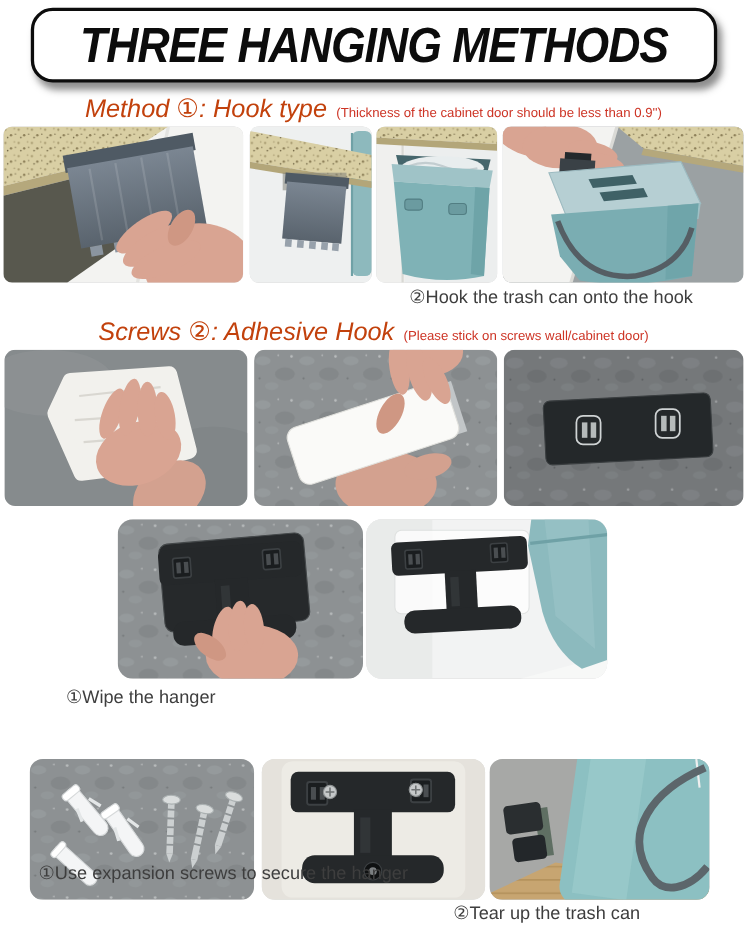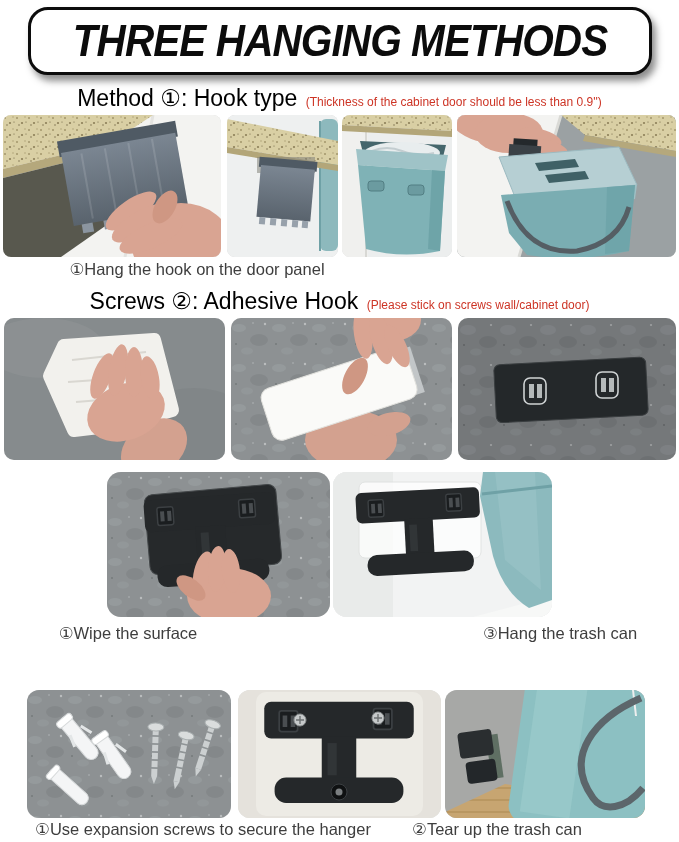--- a/index.html
+++ b/index.html
@@ -10,21 +10,21 @@
   .title-banner{position:absolute;left:28px;top:7px;width:618px;height:62px;
     background:#ffffff;border:3px solid #0c0c0c;border-radius:20px;
     box-shadow:4px 6px 7px rgba(50,50,50,.55);
     display:flex;align-items:center;justify-content:center;}
   .title-text{font-size:45px;font-weight:bold;font-style:italic;color:#0c0c0c;
     letter-spacing:-1px;transform:scaleX(.9);white-space:nowrap;}
 
   
   .method-heading{position:absolute;left:0;width:679px;text-align:center;
     white-space:nowrap;height:28px;line-height:28px;}
-  .mh-main{font-size:23px;color:#000000;}
+  .mh-main{font-size:23px;color:#c2410c;font-style:italic;}
   .mh-note{font-size:12px;color:#cd3425;margin-left:4px;}
 
   
   .pt{position:absolute;overflow:hidden;background:#d8d8d8;}
   .pt svg{display:block;width:100%;height:100%;}
   .r8{border-radius:8px;} .r10{border-radius:10px;} .r12{border-radius:12px;} .r14{border-radius:14px;}
 
   
   .caption{position:absolute;transform:translateX(-50%);font-size:16.5px;
     color:#3e3e3e;white-space:nowrap;}
@@ -187,21 +187,21 @@
         <polygon points="78,48 118,44 122,52 82,56" fill="#3f6166"></polygon>
         <polygon points="88,60 128,56 132,64 92,68" fill="#3f6166"></polygon>
         <polygon points="56,82 180,70 178,84 58,96" fill="#9ec0c5"></polygon>
         <path d="M44,80 L178,70 L172,136 Q120,148 70,140 L52,118 Z" fill="#7aadb2"></path>
         <polygon points="150,72 178,70 172,136 148,139" fill="#6ba1a7" opacity="0.7"></polygon>
         <path d="M50,86 Q70,140 120,136 Q162,128 172,92" stroke="#555e64" stroke-width="5" fill="none"></path>
       </g>
     </svg>
   </div>
 
-  <span class="caption" style="left:197px;top:260px">①Hang the hook on the door panel</span>
+  <span class="caption" style="left:501px;top:260px">②Hook the trash can onto the hook</span>
 
   <div class="method-heading" style="top:287px">
     <span class="mh-main">Screws ②: Adhesive Hook</span>
     <span class="mh-note">(Please stick on screws wall/cabinet door)</span>
   </div>
 
   <div class="pt r10" style="left:4px;top:318px;width:221px;height:142px" aria-label="Hand wiping the wall surface with a white cloth">
     <svg viewBox="0 0 221 142" preserveAspectRatio="none">
       <rect width="221" height="142" fill="#868b8d"></rect>
       <ellipse cx="40" cy="30" rx="60" ry="30" fill="#919698" opacity="0.5"></ellipse>
@@ -284,22 +284,21 @@
       <use href="#thanger" transform="translate(86,58) scale(0.95) rotate(-3)"></use>
       <polygon points="140,145 219,124 219,145" fill="#f7f8f7"></polygon>
       <g>
         <path d="M150,0 L219,0 L219,128 L196,136 Q170,120 160,84 L147,24 Z" fill="#8cbabe"></path>
         <polygon points="162,0 202,0 208,118 172,88" fill="#9cc4c8" opacity="0.55"></polygon>
         <path d="M149,22 L219,14" stroke="#6fa1a6" stroke-width="3" fill="none"></path>
       </g>
     </svg>
   </div>
 
-  <span class="caption" style="left:128px;top:624px">①Wipe the surface</span>
-  <span class="caption" style="left:560px;top:624px">③Hang the trash can</span>
+  <span class="caption" style="left:128px;top:624px">①Wipe the hanger</span>
 
 
   <div class="pt r12" style="left:27px;top:690px;width:204px;height:128px" aria-label="White expansion anchors and metal screws on concrete">
     <svg viewBox="0 0 204 128" preserveAspectRatio="none">
       <rect width="204" height="128" fill="url(#conc)"></rect>
       <g>
         <g transform="rotate(-40 52 48)">
           <rect x="45" y="22" width="14" height="52" rx="7" fill="#f4f5f6" stroke="#d6d9da"></rect>
           <rect x="43" y="22" width="18" height="7" rx="3" fill="#ffffff" stroke="#d6d9da"></rect>
           <path d="M47,40 L43,52 M61,40 L65,52" stroke="#e3e6e7" stroke-width="3"></path>
@@ -366,16 +365,16 @@
       <g transform="rotate(8 140 60)">
         <rect x="72" y="-30" width="140" height="170" rx="16" fill="#8cc0c2"></rect>
         <rect x="84" y="-20" width="50" height="150" fill="#a2cfd0" opacity="0.5"></rect>
         <path d="M76,-4 L210,-12" stroke="#79b0b3" stroke-width="3" fill="none"></path>
       </g>
       <path d="M188,0 L191,26" stroke="#eeeeee" stroke-width="2" fill="none"></path>
       <path d="M196,8 C150,28 118,66 148,108 C158,122 180,120 198,98" stroke="#5c666b" stroke-width="7" fill="none"></path>
     </svg>
   </div>
 
-  <span class="caption" style="left:203px;top:820px">①Use expansion screws to secure the hanger</span>
+  <span class="caption" style="left:203px;top:784px">①Use expansion screws to secure the hanger</span>
   <span class="caption" style="left:497px;top:820px">②Tear up the trash can</span>
 
 </div>
 
 </body></html>

